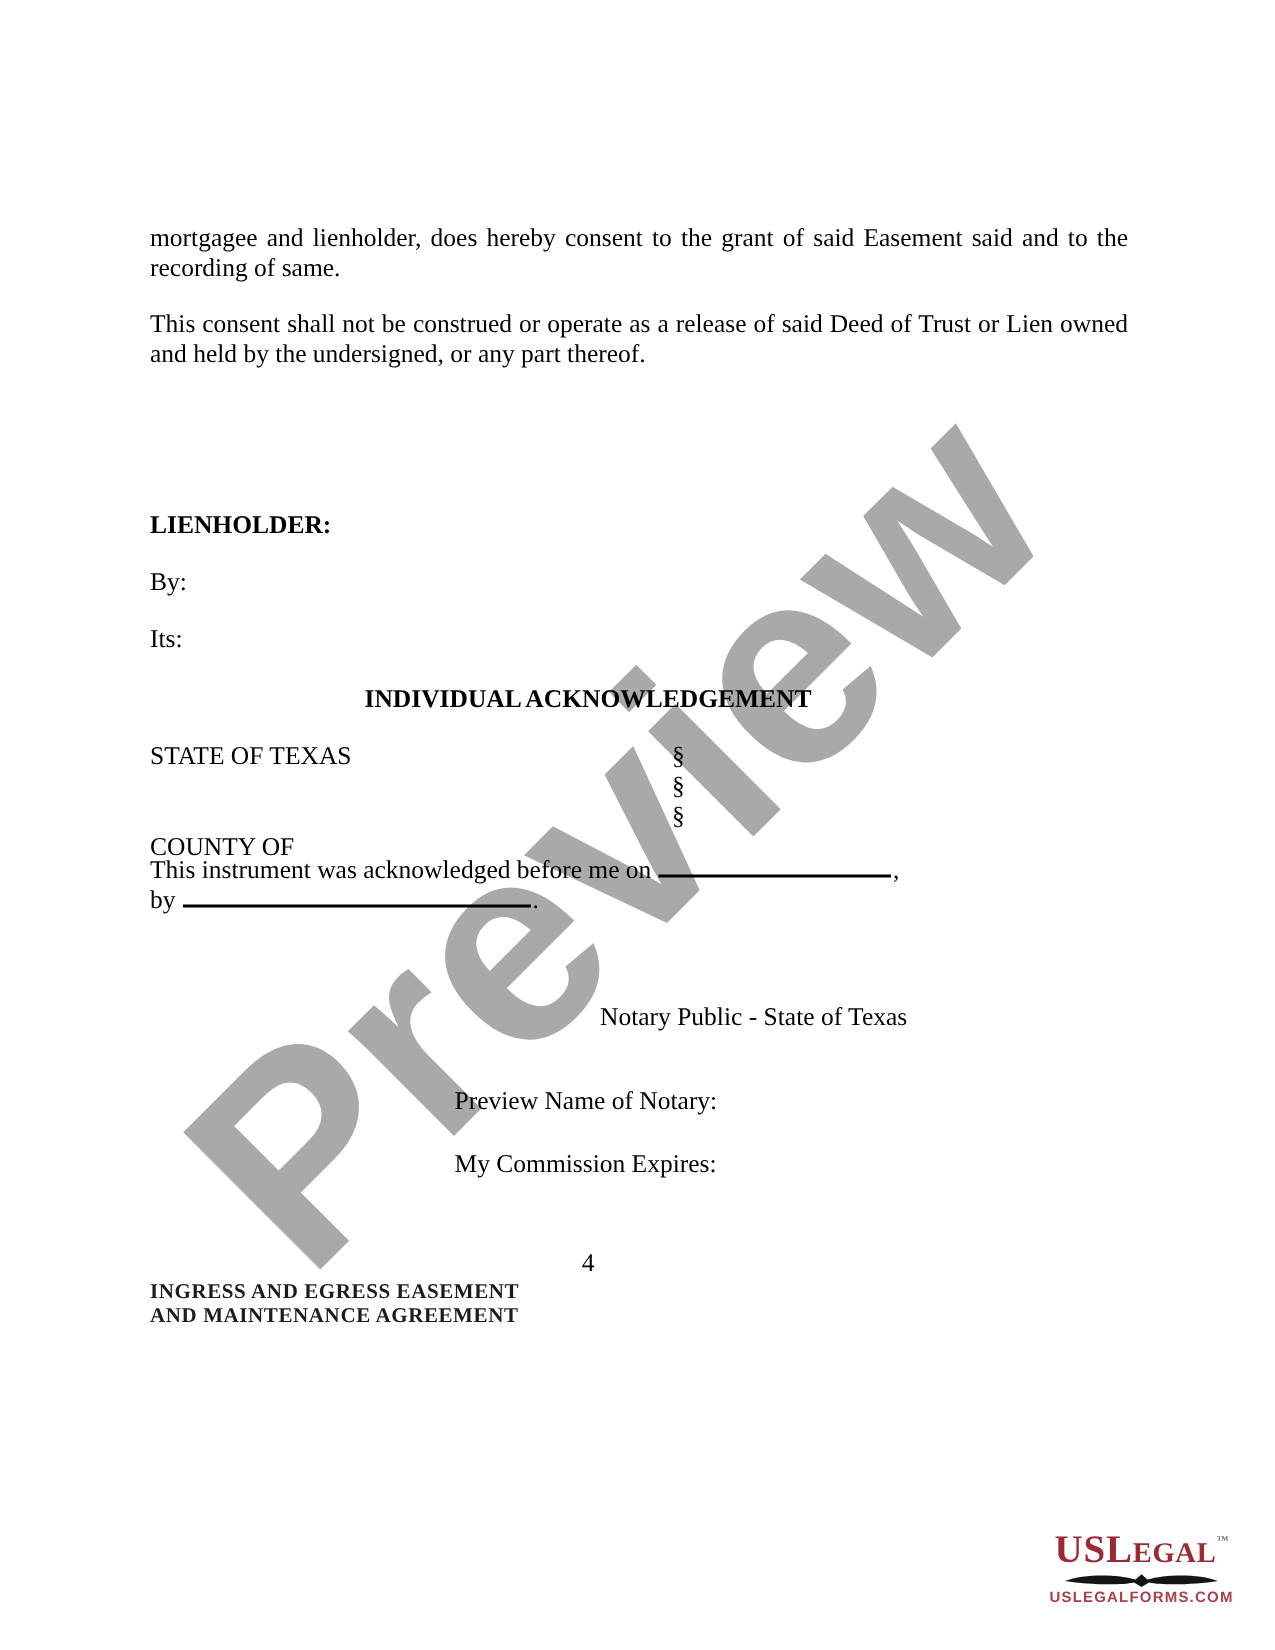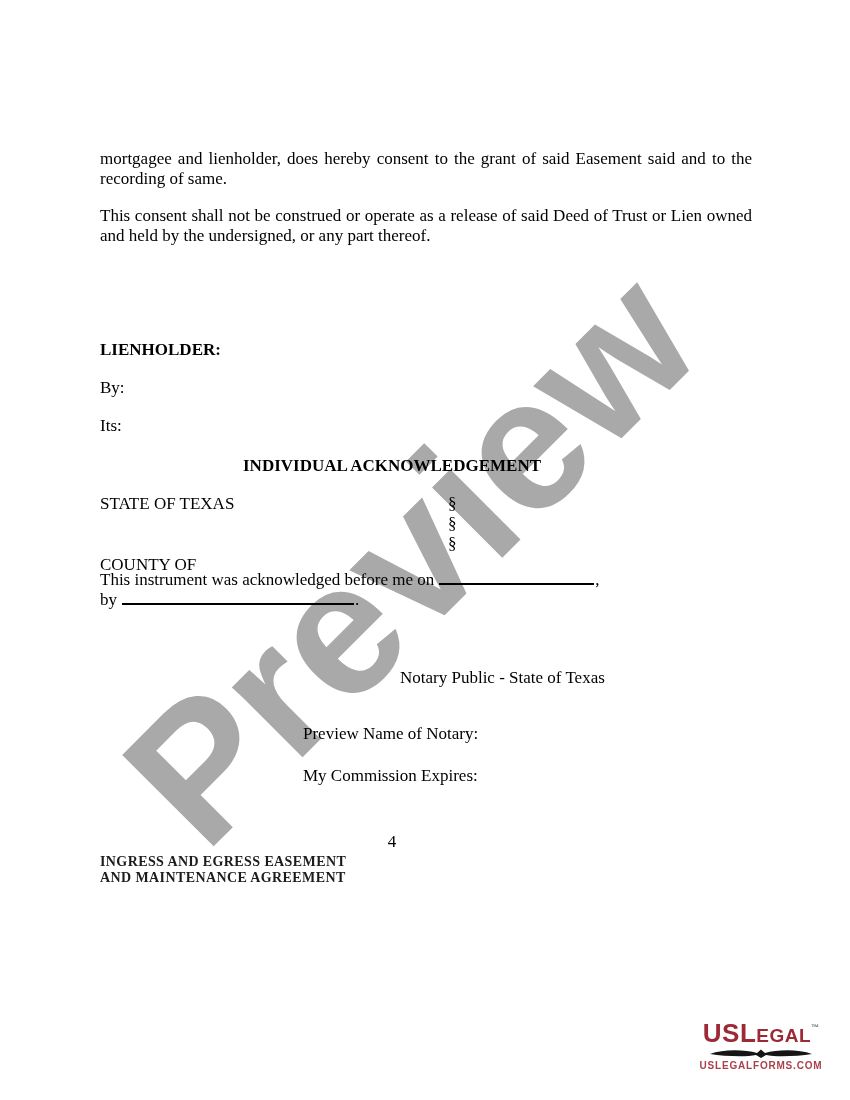--- a/index.html
+++ b/index.html
@@ -61,21 +61,21 @@
 
   
   .logo {
     position: absolute;
     left: 698px; top: 1020px;
     width: 126px;
     text-align: center;
     z-index: 2;
   }
   .logo-brand {
-    font-family: Liberation Sans, sans-serif;
+    font-family: Liberation Serif, serif;
     font-weight: bold;
     color: #9b2936;
     line-height: 1;
     white-space: nowrap;
   }
   .lg-big { font-size: 26px; letter-spacing: 0.5px; }
   .lg-small { font-size: 19px; letter-spacing: 0.5px; }
   .lg-tm { font-size: 8px; vertical-align: 12px; color: #6b6b6b; letter-spacing: 0; }
   .logo-eagle { margin-top: 1px; line-height: 0; }
   .logo-site {

